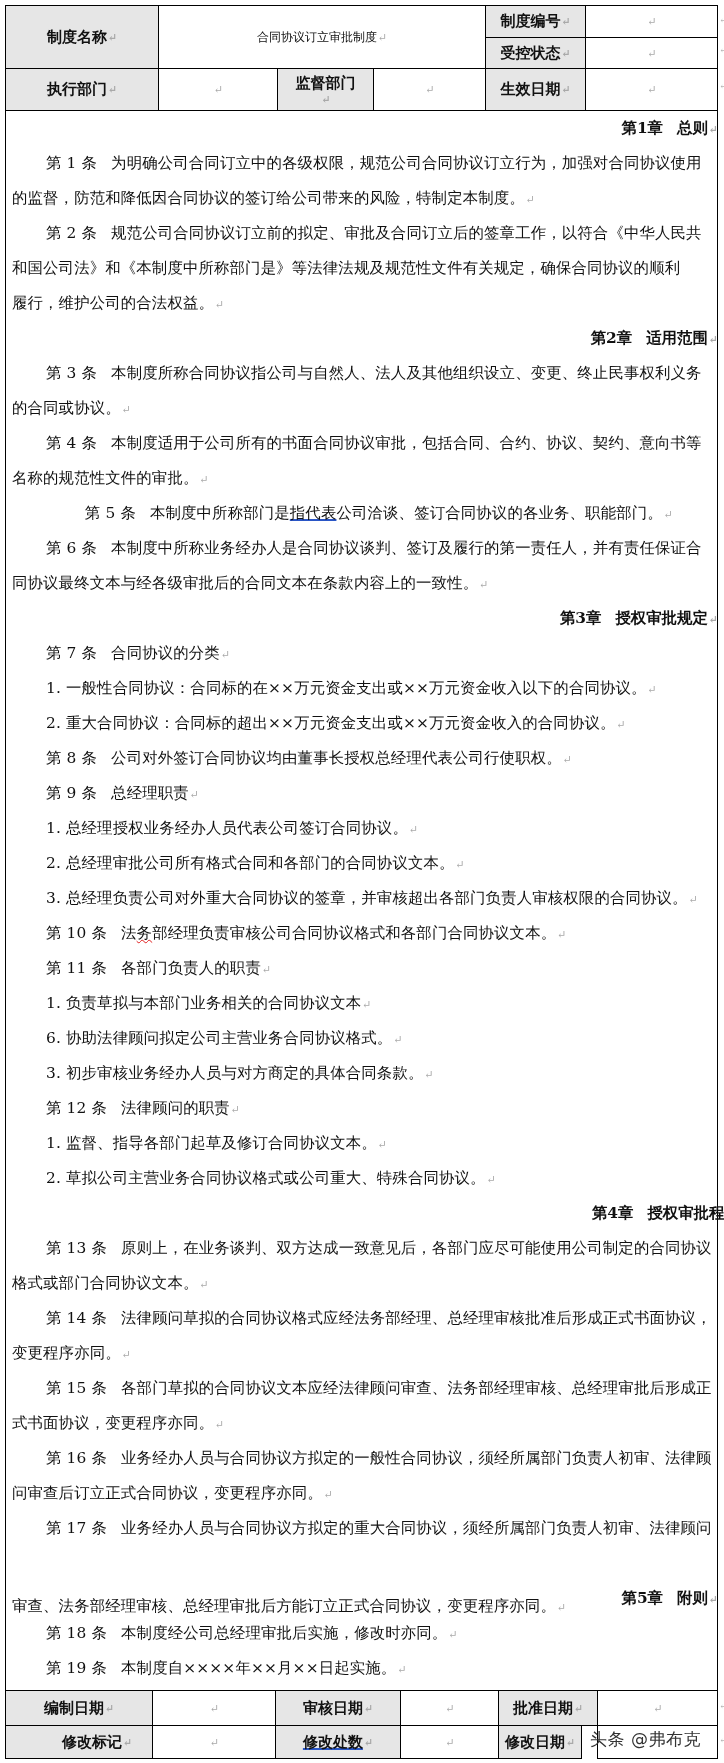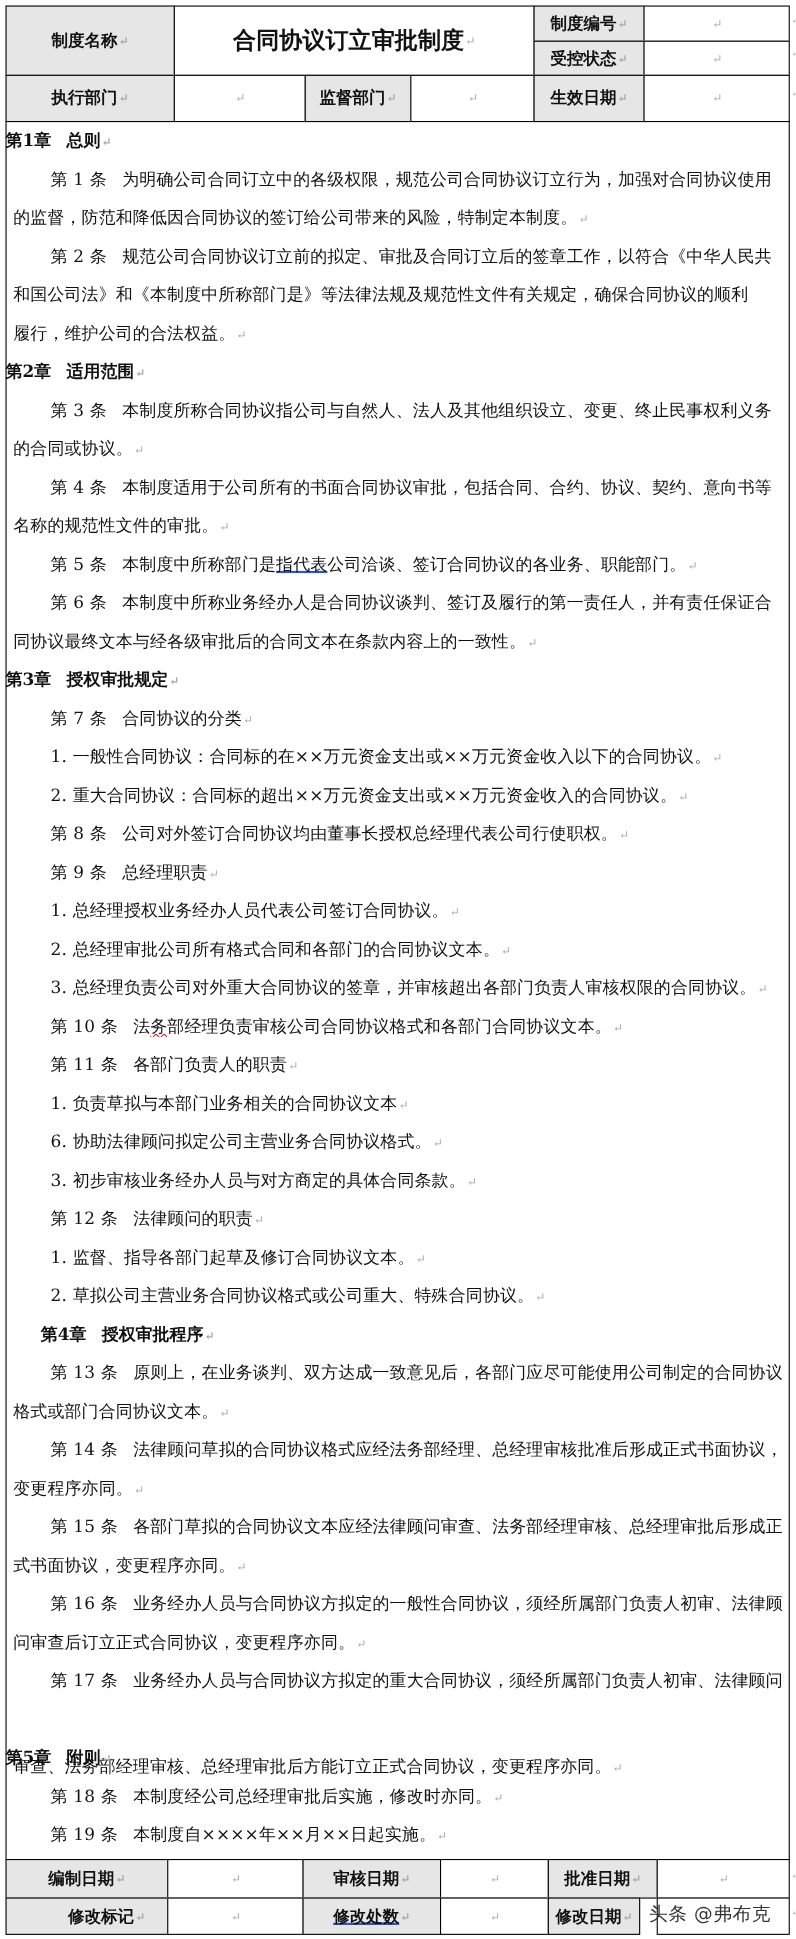--- a/index.html
+++ b/index.html
@@ -3,28 +3,28 @@
 <meta charset="utf-8">
 <style>
   html, body { margin: 0; padding: 0; background: #ffffff; }
   body { width: 724px; height: 1763px; position: relative; overflow: hidden;
          font-family: "DejaVu Serif", "Liberation Serif", serif; color: #111; }
   .cell { position: absolute; box-sizing: border-box; border: 1px solid #000;
           display: flex; align-items: center; justify-content: center;
           font-size: 15px; background: #fff; }
   .lbl { background: #e6e6e6; font-weight: bold; }
   .mark { color: #a9a9a9; font-size: 11px; margin-left: 1px; }
-  .title-text { font-weight: bold; font-size: 21px; }
+  .title-text { font-weight: normal; font-size: 12px; }
   .body-frame { position: absolute; left: 5px; top: 110px; width: 713px; height: 1581px;
                 border-left: 1px solid #000; border-right: 1px solid #000; box-sizing: border-box; }
   .line { position: absolute; left: 12px; width: 700px; font-size: 15.4px; line-height: 35px;
           height: 35px; white-space: nowrap; letter-spacing: 0.15px; }
   .line.indent { left: 46px; width: 666px; }
   .line.item { left: 46px; }
-  .chapter { position: absolute; left: 5px; width: 713px; text-align: left; font-weight: bold;
+  .chapter { position: absolute; left: 5px; width: 713px; text-align: right; font-weight: bold;
              font-size: 15.4px; line-height: 35px; height: 35px; }
   .chapter .gap { display: inline-block; width: 14px; }
   .art-no { margin-right: 14px; }
   .ul-blue { text-decoration: underline; text-decoration-color: #2a56c6; text-decoration-thickness: 1.5px; }
   .ul-red { text-decoration: underline wavy; text-decoration-color: #e02020; text-decoration-thickness: 1px; }
   .watermark { position: absolute; left: 590px; top: 1728px; font-size: 17px; color: #333;
                font-family: "DejaVu Sans", sans-serif; letter-spacing: 0.5px; }
   .edge-mark { position: absolute; left: 719px; color: #b5b5b5; font-size: 10px; }
 </style>
 </head>
@@ -56,21 +56,21 @@
 </div>
 
 <div class="cell lbl" style="left:5px;top:68px;width:154px;height:43px;">
   <span>执行部门</span>
     <span class="mark">↵</span>
 </div>
 <div class="cell" style="left:158px;top:68px;width:120px;height:43px;">
   <span></span>
     <span class="mark">↵</span>
 </div>
-<div class="cell lbl" style="left:277px;top:68px;width:97px;height:43px;">
+<div class="cell lbl" style="left:277px;top:68px;width:97px;height:43px;flex-direction:column;">
   <span>监督部门</span>
     <span class="mark">↵</span>
 </div>
 <div class="cell" style="left:373px;top:68px;width:113px;height:43px;">
   <span></span>
     <span class="mark">↵</span>
 </div>
 <div class="cell lbl" style="left:485px;top:68px;width:101px;height:43px;">
   <span>生效日期</span>
     <span class="mark">↵</span>
@@ -91,21 +91,21 @@
 <div class="line" style="top:251px;"><span>和国公司法》和《本制度中所称部门是》等法律法规及规范性文件有关规定，确保合同协议的顺利</span></div>
 <div class="line" style="top:286px;"><span>履行，维护公司的合法权益。</span><span class="mark">↵</span></div>
 
 <div class="chapter" style="top:321px;">
   <span>第2章</span><span class="gap"></span><span>适用范围</span><span class="mark">↵</span>
 </div>
 <div class="line indent" style="top:356px;"><span class="art-no">第 3 条</span><span>本制度所称合同协议指公司与自然人、法人及其他组织设立、变更、终止民事权利义务</span></div>
 <div class="line" style="top:391px;"><span>的合同或协议。</span><span class="mark">↵</span></div>
 <div class="line indent" style="top:426px;"><span class="art-no">第 4 条</span><span>本制度适用于公司所有的书面合同协议审批，包括合同、合约、协议、契约、意向书等</span></div>
 <div class="line" style="top:461px;"><span>名称的规范性文件的审批。</span><span class="mark">↵</span></div>
-<div class="line indent" style="top:496px;"><span class="art-no">第 5 条</span><span>本制度中所称部门是</span><span class="ul-blue">指代表</span><span>公司洽谈、签订合同协议的各业务、职能部门。</span><span class="mark">↵</span></div>
+<div class="line indent" style="top:496px;text-align:center;"><span class="art-no">第 5 条</span><span>本制度中所称部门是</span><span class="ul-blue">指代表</span><span>公司洽谈、签订合同协议的各业务、职能部门。</span><span class="mark">↵</span></div>
 <div class="line indent" style="top:531px;"><span class="art-no">第 6 条</span><span>本制度中所称业务经办人是合同协议谈判、签订及履行的第一责任人，并有责任保证合</span></div>
 <div class="line" style="top:566px;"><span>同协议最终文本与经各级审批后的合同文本在条款内容上的一致性。</span><span class="mark">↵</span></div>
 
 <div class="chapter" style="top:601px;">
   <span>第3章</span><span class="gap"></span><span>授权审批规定</span><span class="mark">↵</span>
 </div>
 <div class="line item" style="top:636px;"><span class="art-no">第 7 条</span><span>合同协议的分类</span><span class="mark">↵</span></div>
 <div class="line item" style="top:671px;"><span>1. 一般性合同协议：合同标的在××万元资金支出或××万元资金收入以下的合同协议。</span><span class="mark">↵</span></div>
 <div class="line item" style="top:706px;"><span>2. 重大合同协议：合同标的超出××万元资金支出或××万元资金收入的合同协议。</span><span class="mark">↵</span></div>
 <div class="line item" style="top:741px;"><span class="art-no">第 8 条</span><span>公司对外签订合同协议均由董事长授权总经理代表公司行使职权。</span><span class="mark">↵</span></div>

